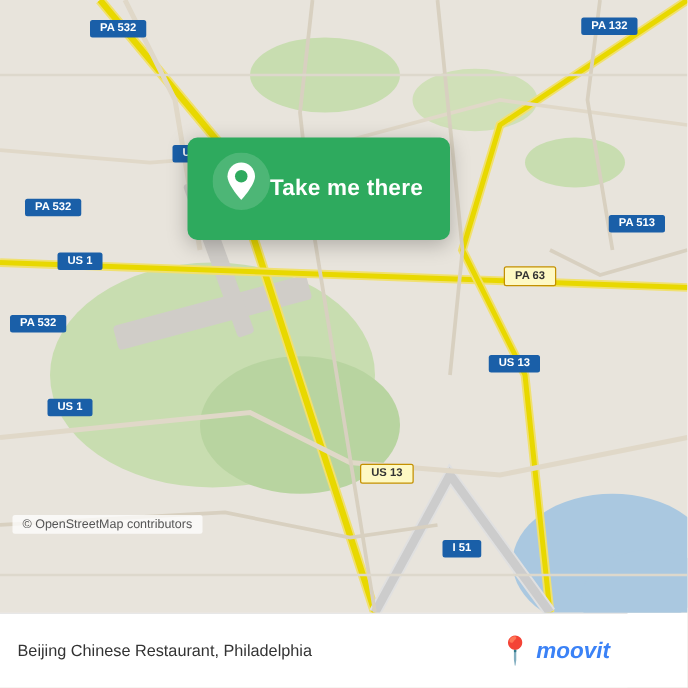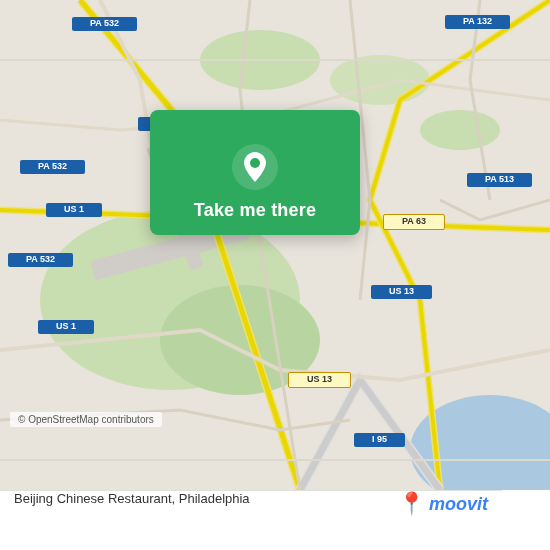--- a/index.html
+++ b/index.html
@@ -29,23 +29,23 @@
 
     
     .overlay-card {
       position: absolute;
       top: 110px;
       left: 150px;
       width: 210px;
       background: #2eaa5e;
       border-radius: 8px;
       display: flex;
-      flex-direction: column;
-      align-items: center;
-      padding: 34px 20px 14px 20px;
+      flex-direction: row;
+      align-items: center;
+      padding: 12px 20px 14px 20px;
       box-shadow: 0 4px 16px rgba(0,0,0,0.25);
     }
 
     .pin-icon {
       width: 46px;
       height: 46px;
       margin-bottom: 10px;
     }
 
     .take-me-there-label {
@@ -54,21 +54,21 @@
       font-weight: 600;
       letter-spacing: 0.2px;
     }
 
     
     .bottom-bar {
       width: 502px;
       height: 60px;
       background: #fff;
       display: flex;
-      align-items: flex-start;
+      align-items: center;
       padding: 0 14px;
       border-top: 1px solid #e0e0e0;
     }
 
     .moovit-logo {
       display: flex;
       align-items: center;
       margin-left: auto;
     }
 
@@ -103,21 +103,21 @@
     }
 
     
     .road-badge {
       display: inline-flex;
       align-items: center;
       justify-content: center;
       font-size: 9px;
       font-weight: bold;
       color: #fff;
-      padding: 1px 18px;
+      padding: 1px 8px;
       border-radius: 2px;
       line-height: 1.3;
     }
     .badge-blue { background: #1a5fa8; }
     .badge-yellow { background: #fef9c3; color: #333; border: 1px solid #c49000; }
   </style>
 </head>
 <body>
 
 <div class="map-container">
@@ -202,21 +202,21 @@
 
   <div style="position:absolute;top:280px;right:118px;">
     <div class="road-badge badge-blue">US 13</div>
   </div>
 
   <div style="position:absolute;top:368px;left:288px;">
     <div class="road-badge badge-yellow">US 13</div>
   </div>
 
   <div style="position:absolute;top:428px;left:354px;">
-    <div class="road-badge badge-blue">I 95</div>
+    <div class="road-badge badge-blue">I 51</div>
   </div>
 
   <div class="overlay-card">
 
     <svg class="pin-icon" viewBox="0 0 46 46" xmlns="http://www.w3.org/2000/svg">
       <circle cx="23" cy="23" r="23" fill="rgba(255,255,255,0.15)"></circle>
 
       <path d="M23 8 C17 8 12 13 12 19 C12 26 23 38 23 38 C23 38 34 26 34 19 C34 13 29 8 23 8Z" fill="white"></path>
       <circle cx="23" cy="19" r="5" fill="#2eaa5e"></circle>
     </svg>

